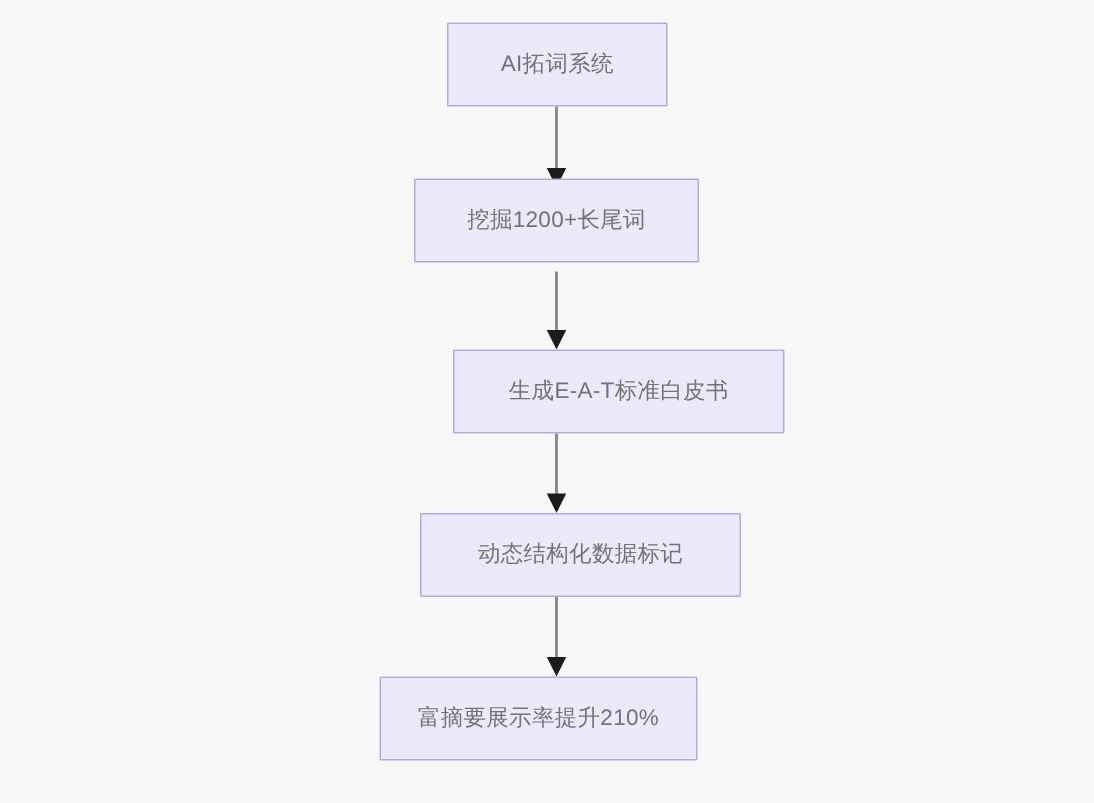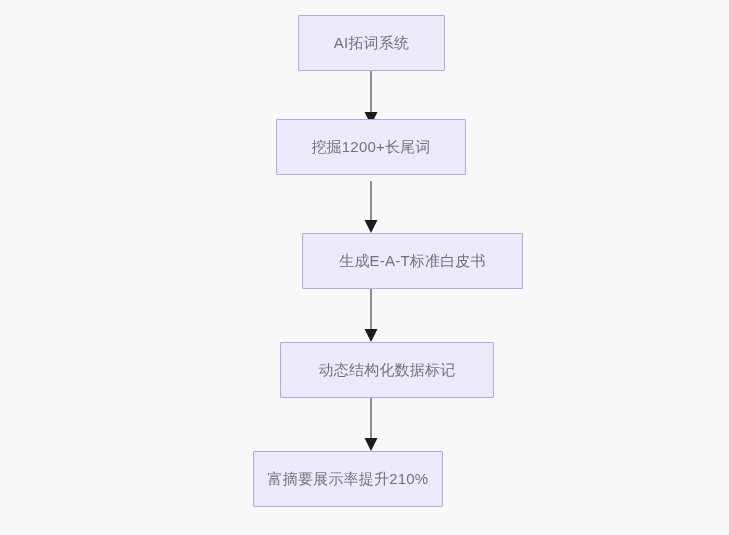--- a/index.html
+++ b/index.html
@@ -84,17 +84,17 @@
   </div>
 
   <div class="node" style="left:261px; top:233px; width:221px; height:56px;margin-left:41px;">
     <span class="node-label">生成E-A-T标准白皮书</span>
   </div>
 
   <div class="node" style="left:264px; top:342px; width:214px; height:56px;margin-left:16px;">
     <span class="node-label">动态结构化数据标记</span>
   </div>
 
-  <div class="node" style="left:253px; top:451px; width:190px; height:56px;">
+  <div class="node" style="left:253px; top:451px; width:212px; height:56px;">
     <span class="node-label">富摘要展示率提升210%</span>
   </div>
 
 </div>
 
 </body></html>

